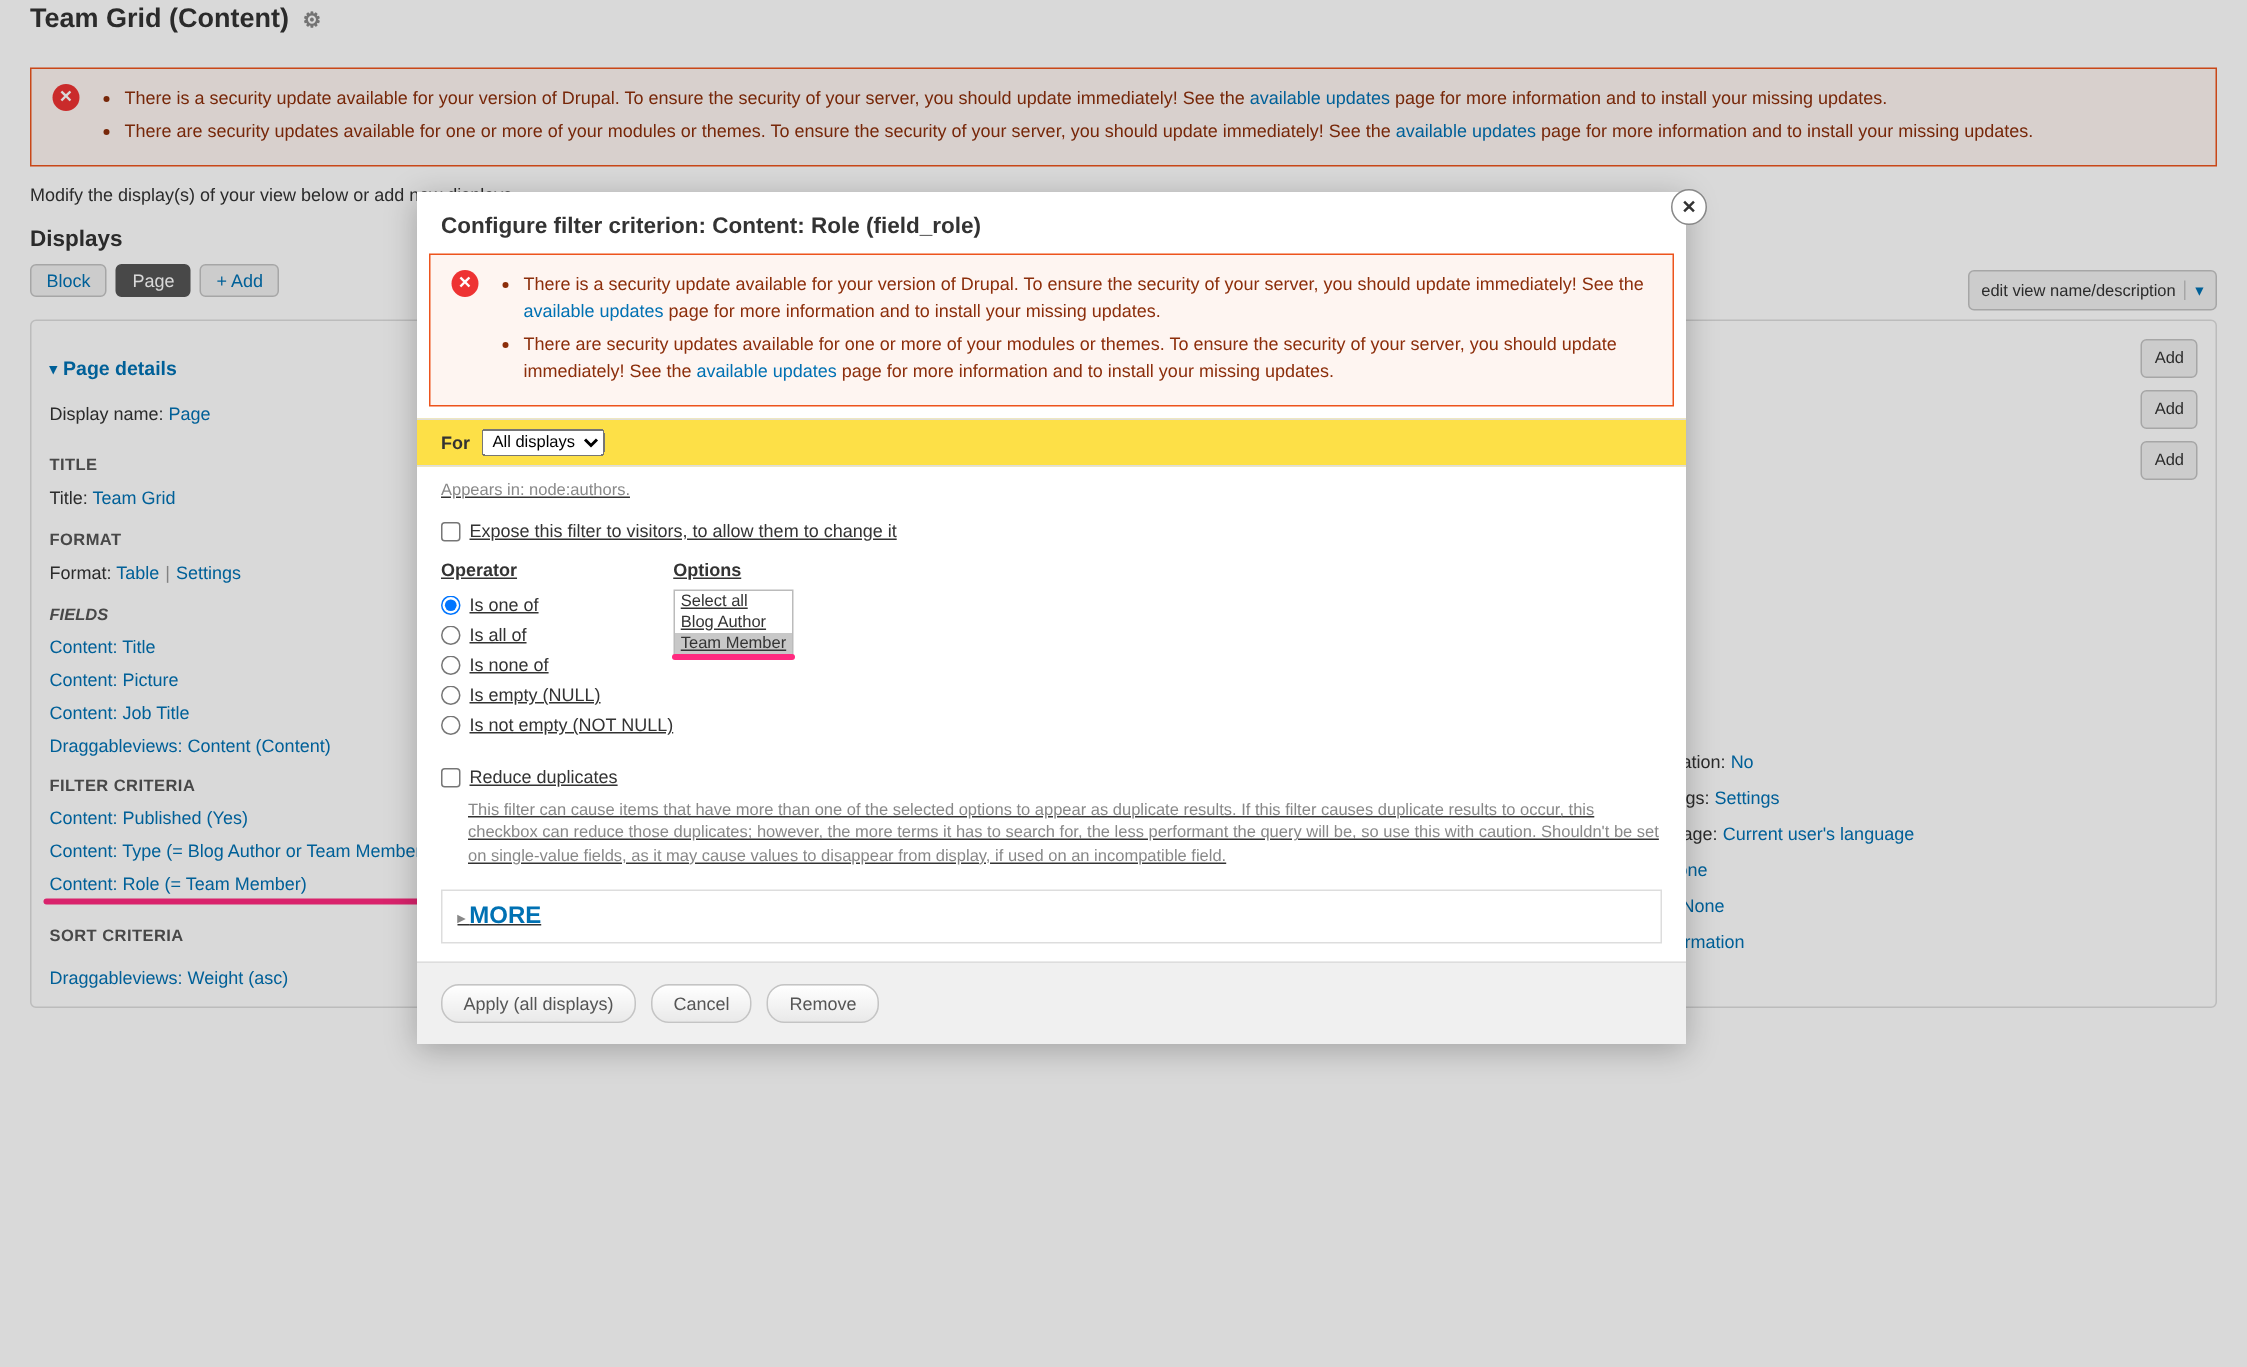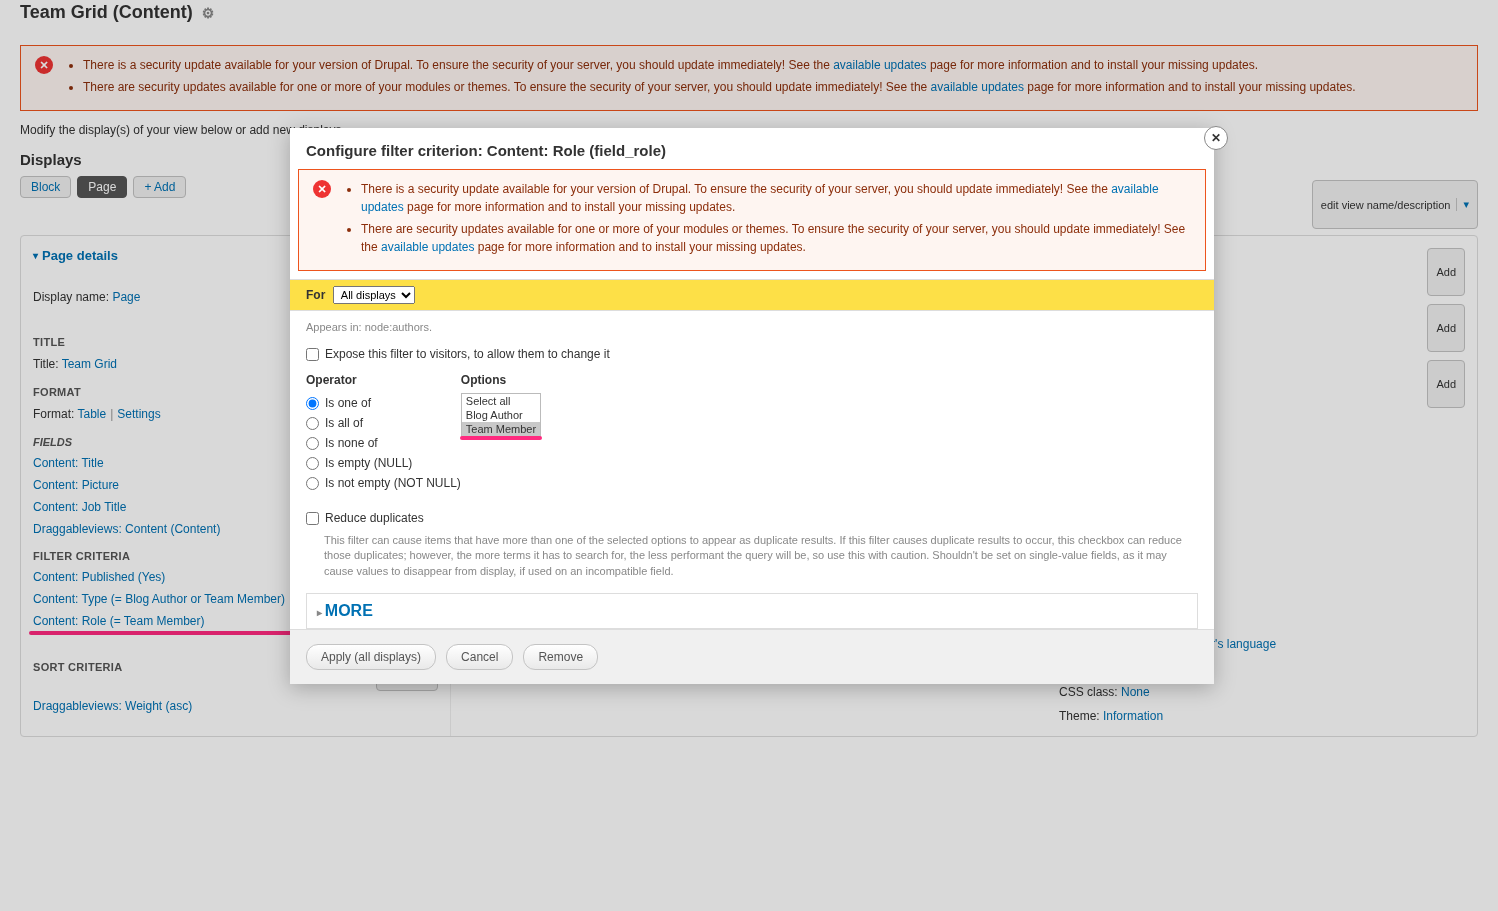--- a/index.html
+++ b/index.html
@@ -21,60 +21,60 @@
 
 .instr { font-size: 12px; color: #333; margin-bottom: 14px; }
 
 .displays-head { font-size: 15px; font-weight: bold; margin-bottom: 8px; }
 .tabs-row { display:flex; gap:6px; align-items:center; margin-bottom:10px; }
 .tab-btn { border:1px solid #c4c4c4; background:#f0f0f0; border-radius:4px; padding:3px 10px; font-size:12px; color:#0071b3; cursor:pointer; }
 .tab-btn.active { background:#555; color:#fff; border-color:#555; }
 .tab-btn.add { color:#0071b3; }
 
 .edit-link-row { display:flex; justify-content:flex-end; margin-top:-28px; margin-bottom:6px; }
-.dropdown-btn { border:1px solid #c4c4c4; background:#f0f0f0; border-radius:4px; padding:17px 8px; font-size:11px; color:#333; cursor:pointer; display:inline-flex; align-items:center; gap:6px; }
+.dropdown-btn { border:1px solid #c4c4c4; background:#f0f0f0; border-radius:4px; padding:6px 8px; font-size:11px; color:#333; cursor:pointer; display:inline-flex; align-items:center; gap:6px; }
 .dropdown-btn .caret { border-left:1px solid #c4c4c4; padding-left:6px; color:#0071b3; }
 
 .details-container { border:1px solid #ddd; border-radius:4px; display:flex; }
 .details-left { width:430px; border-right:1px solid #eee; padding:8px 12px; }
 .details-mid { flex:1; padding:8px 12px; }
 .details-right { width:430px; padding:8px 12px; }
 
-.sect-toggle { color:#0071b3; font-weight:bold; font-size:13px; display:flex; align-items:center; gap:4px; padding:4px 0; }
+.sect-toggle { color:#0071b3; font-weight:bold; font-size:13px; display:flex; align-items:center; gap:4px; padding:4px 0;margin-top:12px; }
 .sect-toggle::before { content:"▾"; font-size:10px; color:#0071b3; }
 
 .kv-row { font-size:12px; padding:5px 0; color:#333; }
 .kv-row .k { color:#333; }
 .kv-row .v { color:#0071b3; }
 .kv-row .sep { color:#999; margin:0 4px; }
 
 .subhead { font-size:11px; font-weight:bold; color:#555; letter-spacing:0.3px; padding:10px 0 4px; text-transform:uppercase; }
 .subhead-italic { font-style:italic; font-weight:bold; font-size:11px; color:#555; padding:10px 0 4px; text-transform:uppercase; }
 .link-row { font-size:12px; padding:4px 0; color:#0071b3; }
 .add-small { float:right; }
 
 .highlight-underline { position:relative; }
 .highlight-underline::after { content:""; position:absolute; left:-4px; right:20px; bottom:-3px; height:4px; background:#ff2a7f; border-radius:2px; }
 
 
-.modal { position:absolute; left:290px; top:128px; width:924px; background:#fff; z-index:10; box-shadow:0 4px 20px rgba(0,0,0,0.25); font-size:12px; }
+.modal { position:absolute; left:278px; top:128px; width:846px; background:#fff; z-index:10; box-shadow:0 4px 20px rgba(0,0,0,0.25); font-size:12px; }
 .modal-close { position:absolute; right:-14px; top:-2px; width:24px; height:24px; border-radius:50%; background:#fff; border:1px solid #888; display:flex; align-items:center; justify-content:center; cursor:pointer; font-weight:bold; color:#333; z-index:11; }
 .modal-close::before { content:"✕"; }
 .modal-title { font-size:15px; font-weight:bold; padding:14px 16px 10px; color:#333; }
 
 .modal-msg { border:1px solid #ed541d; background:#fef5f1; margin:0 8px 8px; padding:10px 14px 10px 46px; position:relative; color:#8c2e0b; line-height:1.5; }
 .modal-msg .err-icon { position:absolute; left:14px; top:10px; width:18px; height:18px; border-radius:50%; background:#e33; display:flex; align-items:center; justify-content:center; color:#fff; font-weight:bold; font-size:11px; }
 .modal-msg ul { list-style:disc; padding-left:16px; }
 .modal-msg li { margin-bottom:4px; }
 
 .for-row { background:#fde047; border-top:1px solid #ddd; border-bottom:1px solid #ddd; padding:6px 16px; display:flex; align-items:center; gap:8px; }
 .for-row label { font-weight:bold; }
-.for-row select { font-size:11px; padding:1px 2px;text-align:center; }
-
-.modal-body { padding:10px 16px 0; }
+.for-row select { font-size:11px; padding:1px 2px; }
+
+.modal-body { padding:10px 16px 12px;text-decoration:underline; }
 .appears { color:#888; font-size:11px; margin-bottom:10px; }
 .chk-row { display:flex; align-items:center; gap:6px; padding:4px 0; }
 
 .opts-row { display:flex; margin-top:8px; }
 .opts-col h4 { font-size:12px; font-weight:bold; margin-bottom:6px; }
 .radio-row { display:flex; align-items:center; gap:6px; padding:3px 0; color:#333; }
 .radio-row input[type=radio] { margin:0; }
 
 .options-list { border:1px solid #bbb; min-width:78px; font-size:11px; }
 .options-list div { padding:1px 4px; cursor:pointer; }

